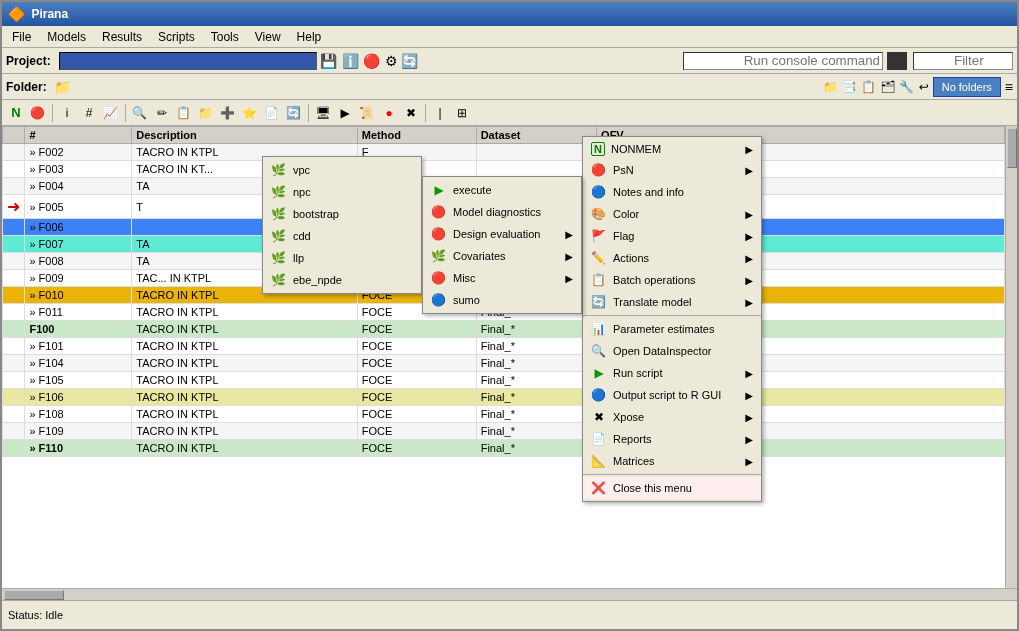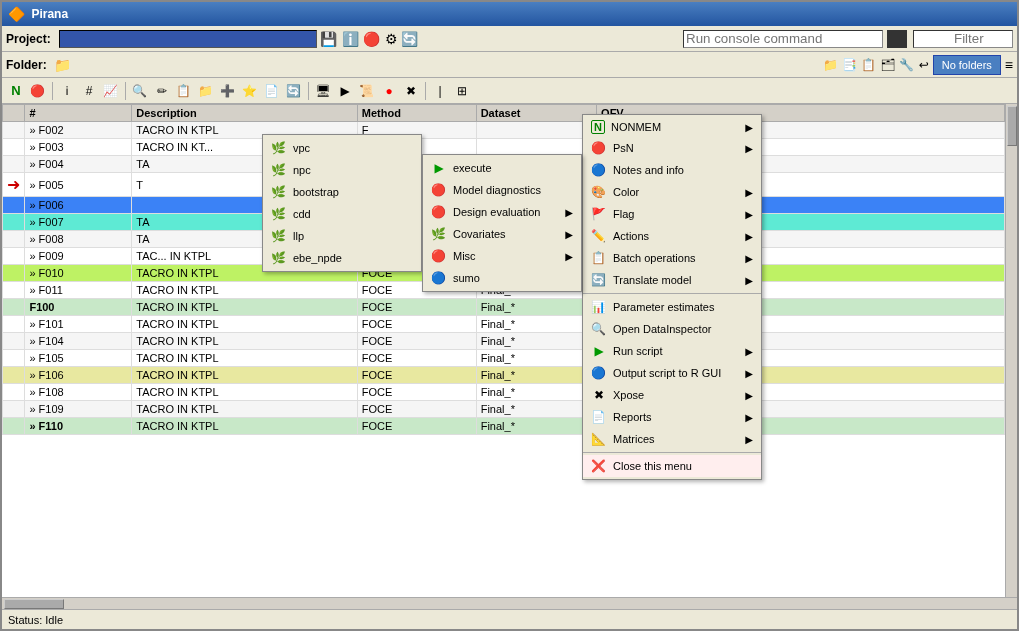--- a/index.html
+++ b/index.html
@@ -75,20 +75,21 @@
       border: 1px inset #888;
       color: #000;
       padding: 0 2px;
     }
     .run-console-input {
       width: 200px;
       height: 18px;
       border: 1px inset #888;
       background: white;
       padding: 0 2px;
+      text-align: right;
     }
     .filter-input {
       width: 100px;
       height: 18px;
       border: 1px inset #888;
       background: white;
       padding: 0 2px;
     }
     .no-folders-btn {
       background: #4a7fc1;
@@ -162,21 +163,21 @@
       padding: 2px 4px;
       white-space: nowrap;
     }
 
     
     .status-bar {
       background: #ece9d8;
       border-top: 1px solid #aaa;
       padding: 4px 6px;
       font-size: 11px;
-      height: 20px;
+      height: 29px;
       display: flex;
       align-items: center;
     }
 
     
     .context-menu {
       position: absolute;
       top: 10px;
       left: 260px;
       z-index: 100;
@@ -260,20 +261,29 @@
 </head>
 <body>
 
 <div class="window">
 
   <div class="title-bar">
     <span class="title-bar-icon">🔶</span>
     <span>Pirana</span>
   </div>
 
+  <div class="menu-bar">
+    <span class="menu-item">File</span>
+    <span class="menu-item">Models</span>
+    <span class="menu-item">Results</span>
+    <span class="menu-item">Scripts</span>
+    <span class="menu-item">Tools</span>
+    <span class="menu-item">View</span>
+    <span class="menu-item">Help</span>
+  </div>
 
   <div class="toolbar-row">
     <span class="toolbar-label">Project:</span>
     <input class="toolbar-input" type="text" style="width: 260px; background: rgb(51, 85, 170); color: white; border: 1px inset rgb(85, 85, 85);">
     <span style="font-size:14px;">💾</span>
     <span style="font-size:14px;">ℹ️</span>
     <span style="font-size:14px;">🔴</span>
     <span style="font-size:14px;">⚙</span>
     <span style="font-size:14px;">🔄</span>
     <div style="flex:1;"></div>
@@ -395,21 +405,21 @@
               <td></td>
             </tr>
             <tr style="background: rgb(255, 255, 255);">
               <td></td>
               <td>» F009</td>
               <td>TAC... IN KTPL</td>
               <td>CE</td>
               <td>Final_*</td>
               <td>7148.864</td>
             </tr>
-            <tr style="background: #bef264;">
+            <tr style="background: #eab308;">
               <td></td>
               <td>» F010</td>
               <td>TACRO IN KTPL</td>
               <td>FOCE</td>
               <td>Final_*</td>
               <td>7146.009</td>
             </tr>
             <tr style="background: rgb(255, 255, 255);">
               <td></td>
               <td>» F011</td>

